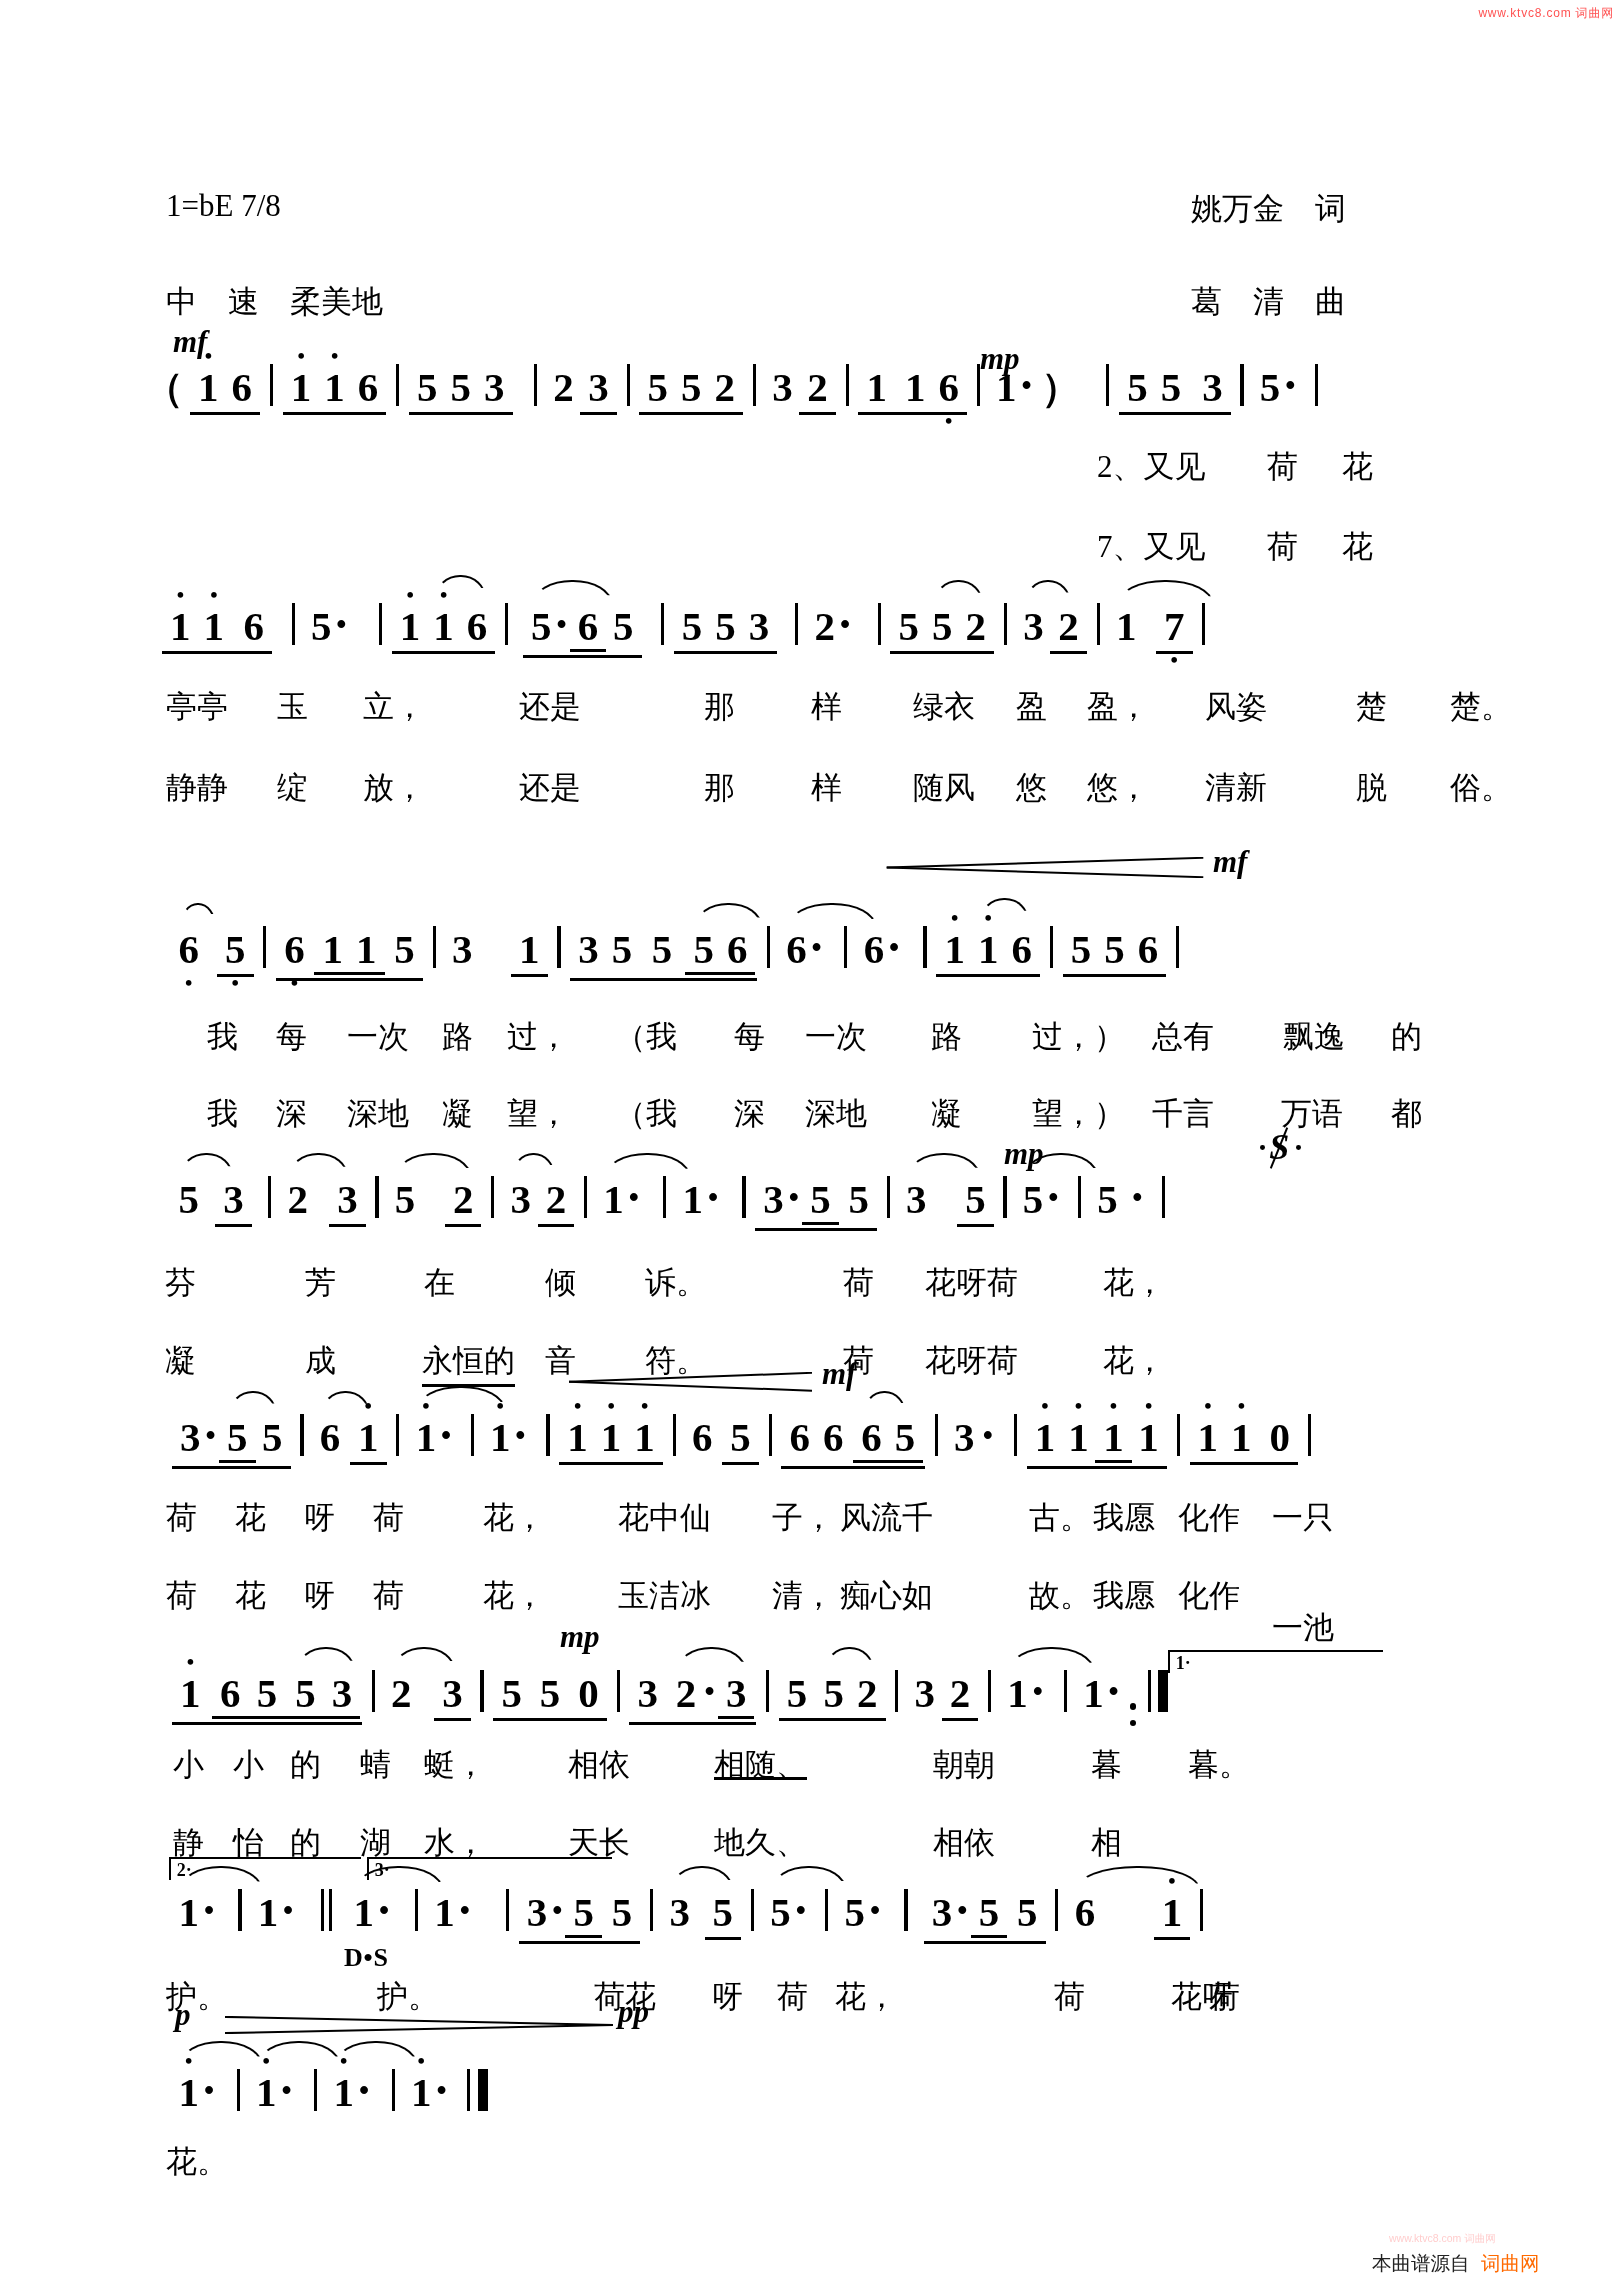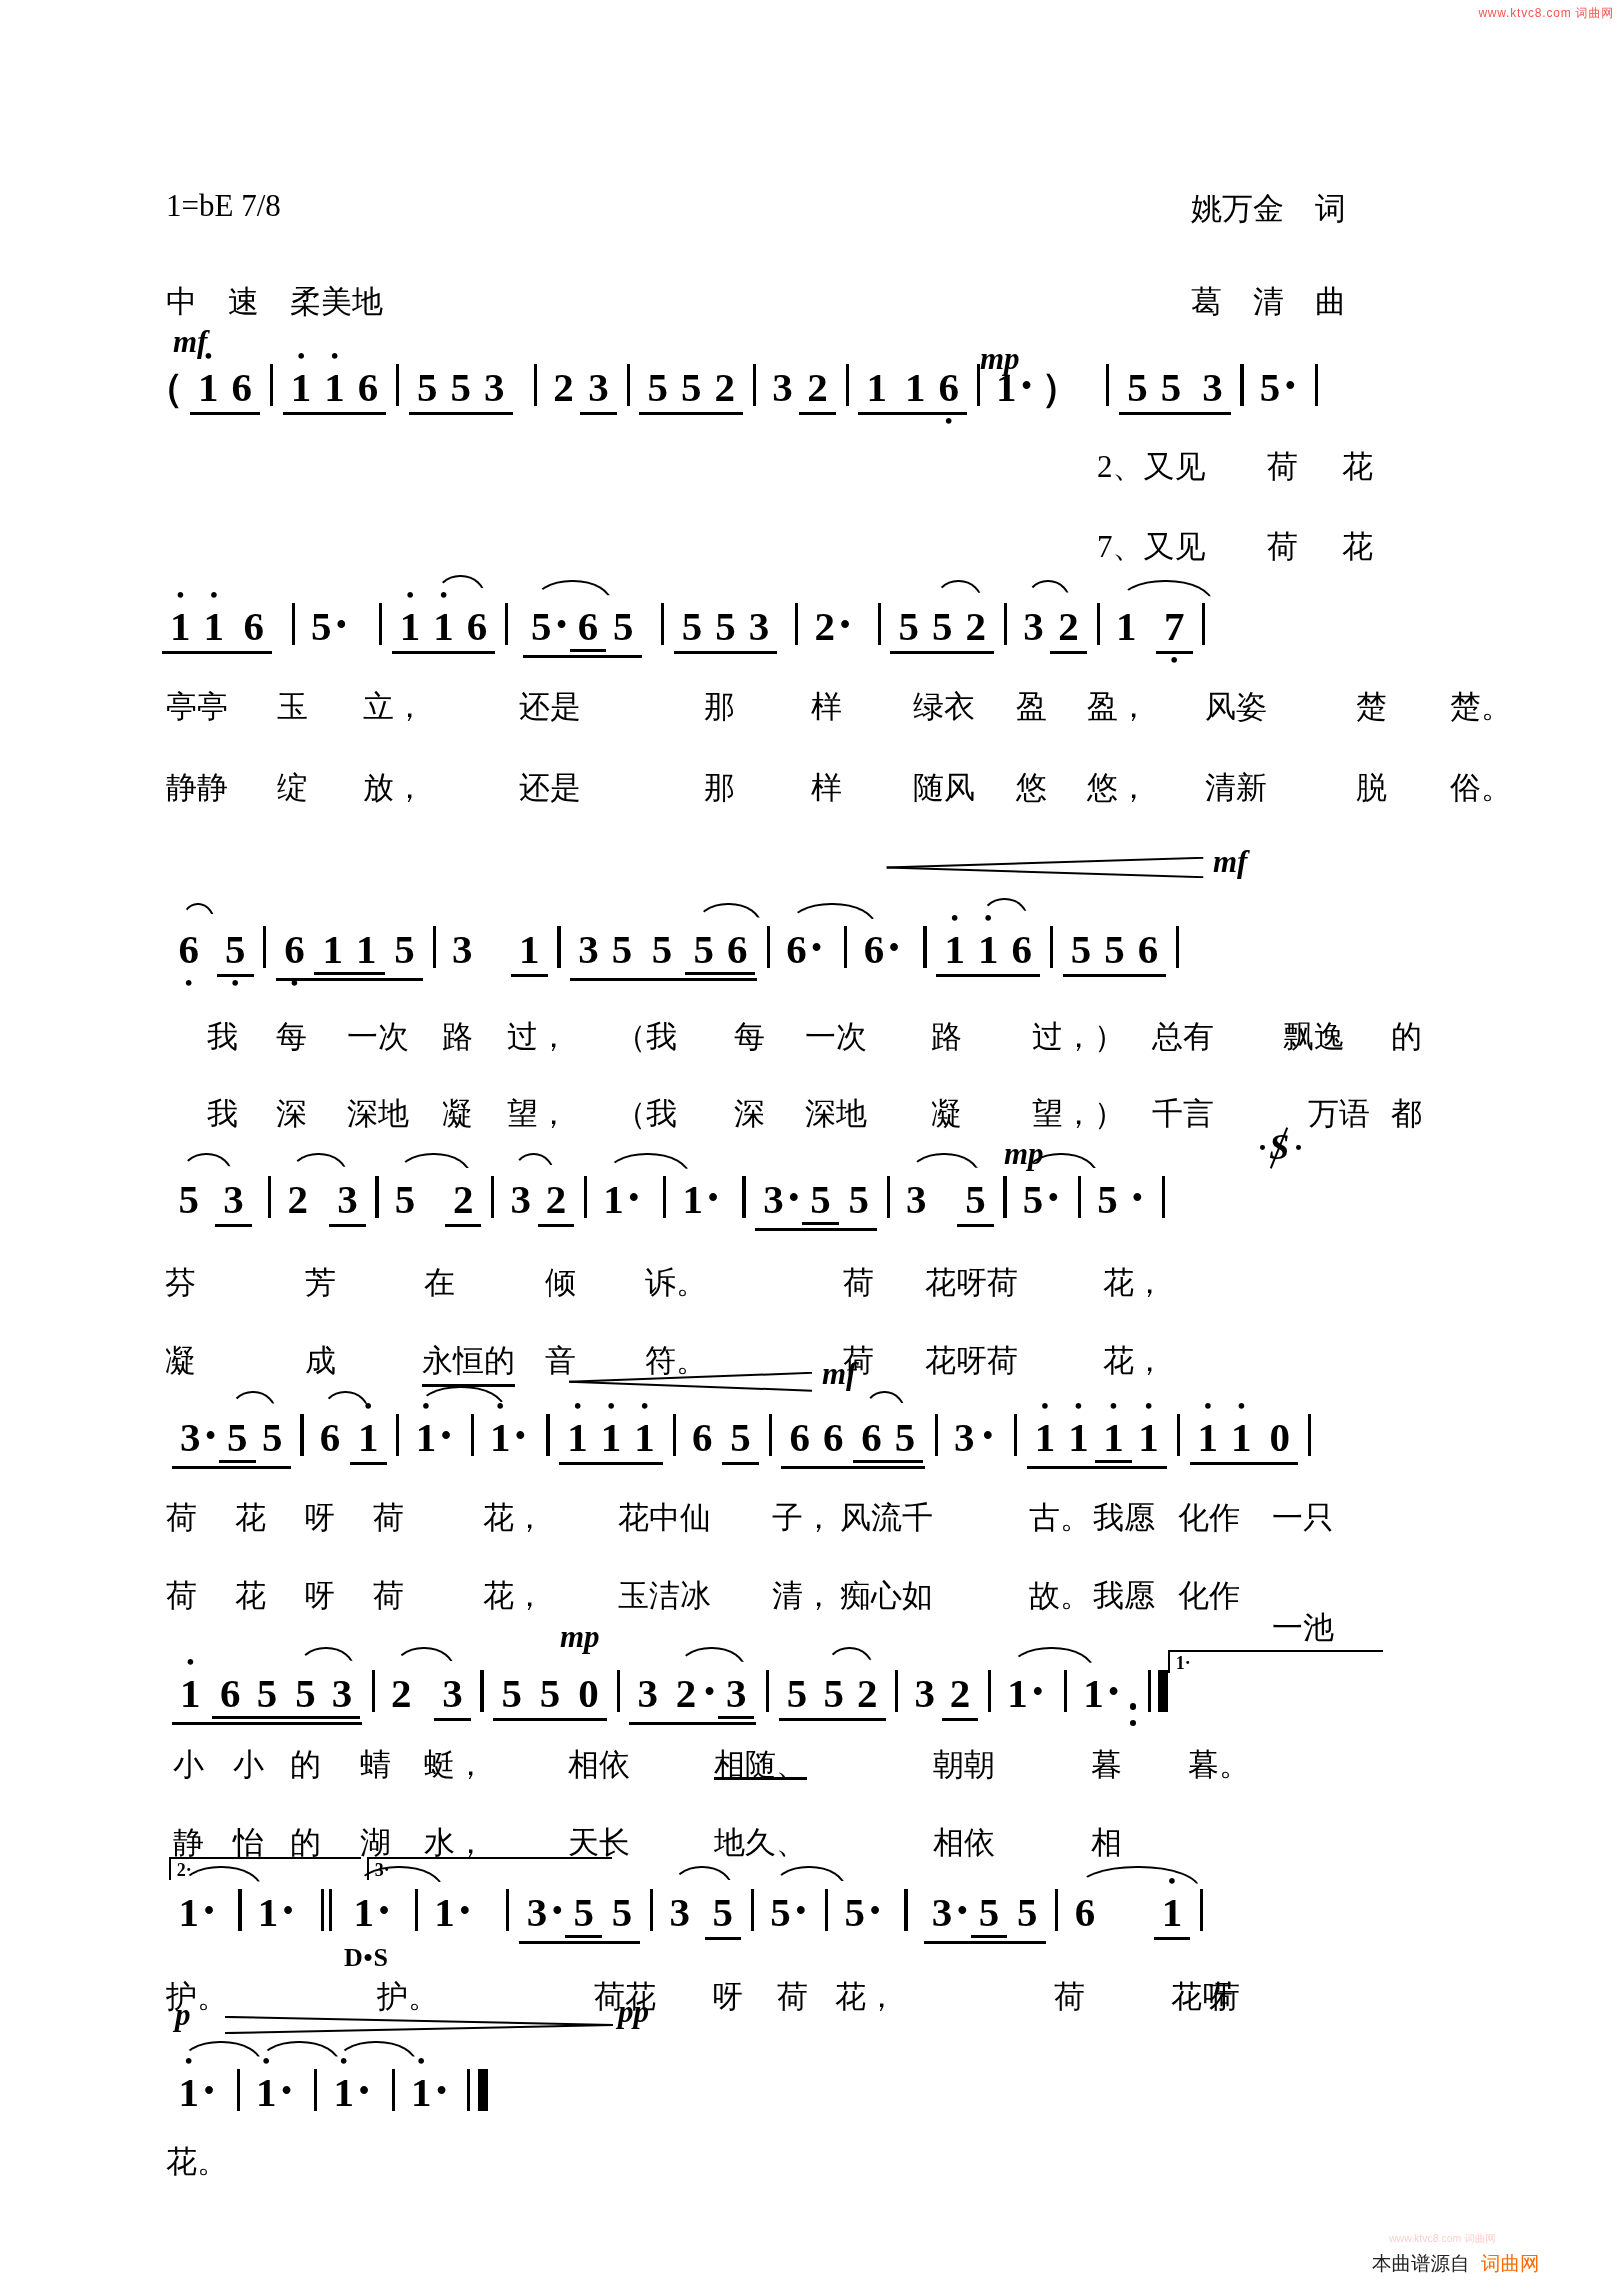--- a/index.html
+++ b/index.html
@@ -126,21 +126,21 @@
     <span class="lyric" style="left: 276px; top: 1093px;">深</span>
     <span class="lyric" style="left: 347px; top: 1093px;">深地</span>
     <span class="lyric" style="left: 442px; top: 1093px;">凝</span>
     <span class="lyric" style="left: 507px; top: 1093px;">望，</span>
     <span class="lyric" style="left: 615px; top: 1093px;">（我</span>
     <span class="lyric" style="left: 734px; top: 1093px;">深</span>
     <span class="lyric" style="left: 805px; top: 1093px;">深地</span>
     <span class="lyric" style="left: 931px; top: 1093px;">凝</span>
     <span class="lyric" style="left: 1032px; top: 1093px;">望，）</span>
     <span class="lyric" style="left: 1152px; top: 1093px;">千言</span>
-    <span class="lyric" style="left: 1308px; top: 1093px; text-align: right;">万语</span>
+    <span class="lyric" style="left: 1281px; top: 1093px; text-align: right;">万语</span>
     <span class="lyric" style="left: 1391px; top: 1093px;">都</span>
     <span class="lyric" style="left: 165px; top: 1262px;">芬</span>
     <span class="lyric" style="left: 305px; top: 1262px;">芳</span>
     <span class="lyric" style="left: 424px; top: 1262px;">在</span>
     <span class="lyric" style="left: 545px; top: 1262px;">倾</span>
     <span class="lyric" style="left: 645px; top: 1262px;">诉。</span>
     <span class="lyric" style="left: 843px; top: 1262px;">荷</span>
     <span class="lyric" style="left: 925px; top: 1262px;">花呀荷</span>
     <span class="lyric" style="left: 1103px; top: 1262px;">花，</span>
     <span class="lyric" style="left: 165px; top: 1340px;">凝</span>

